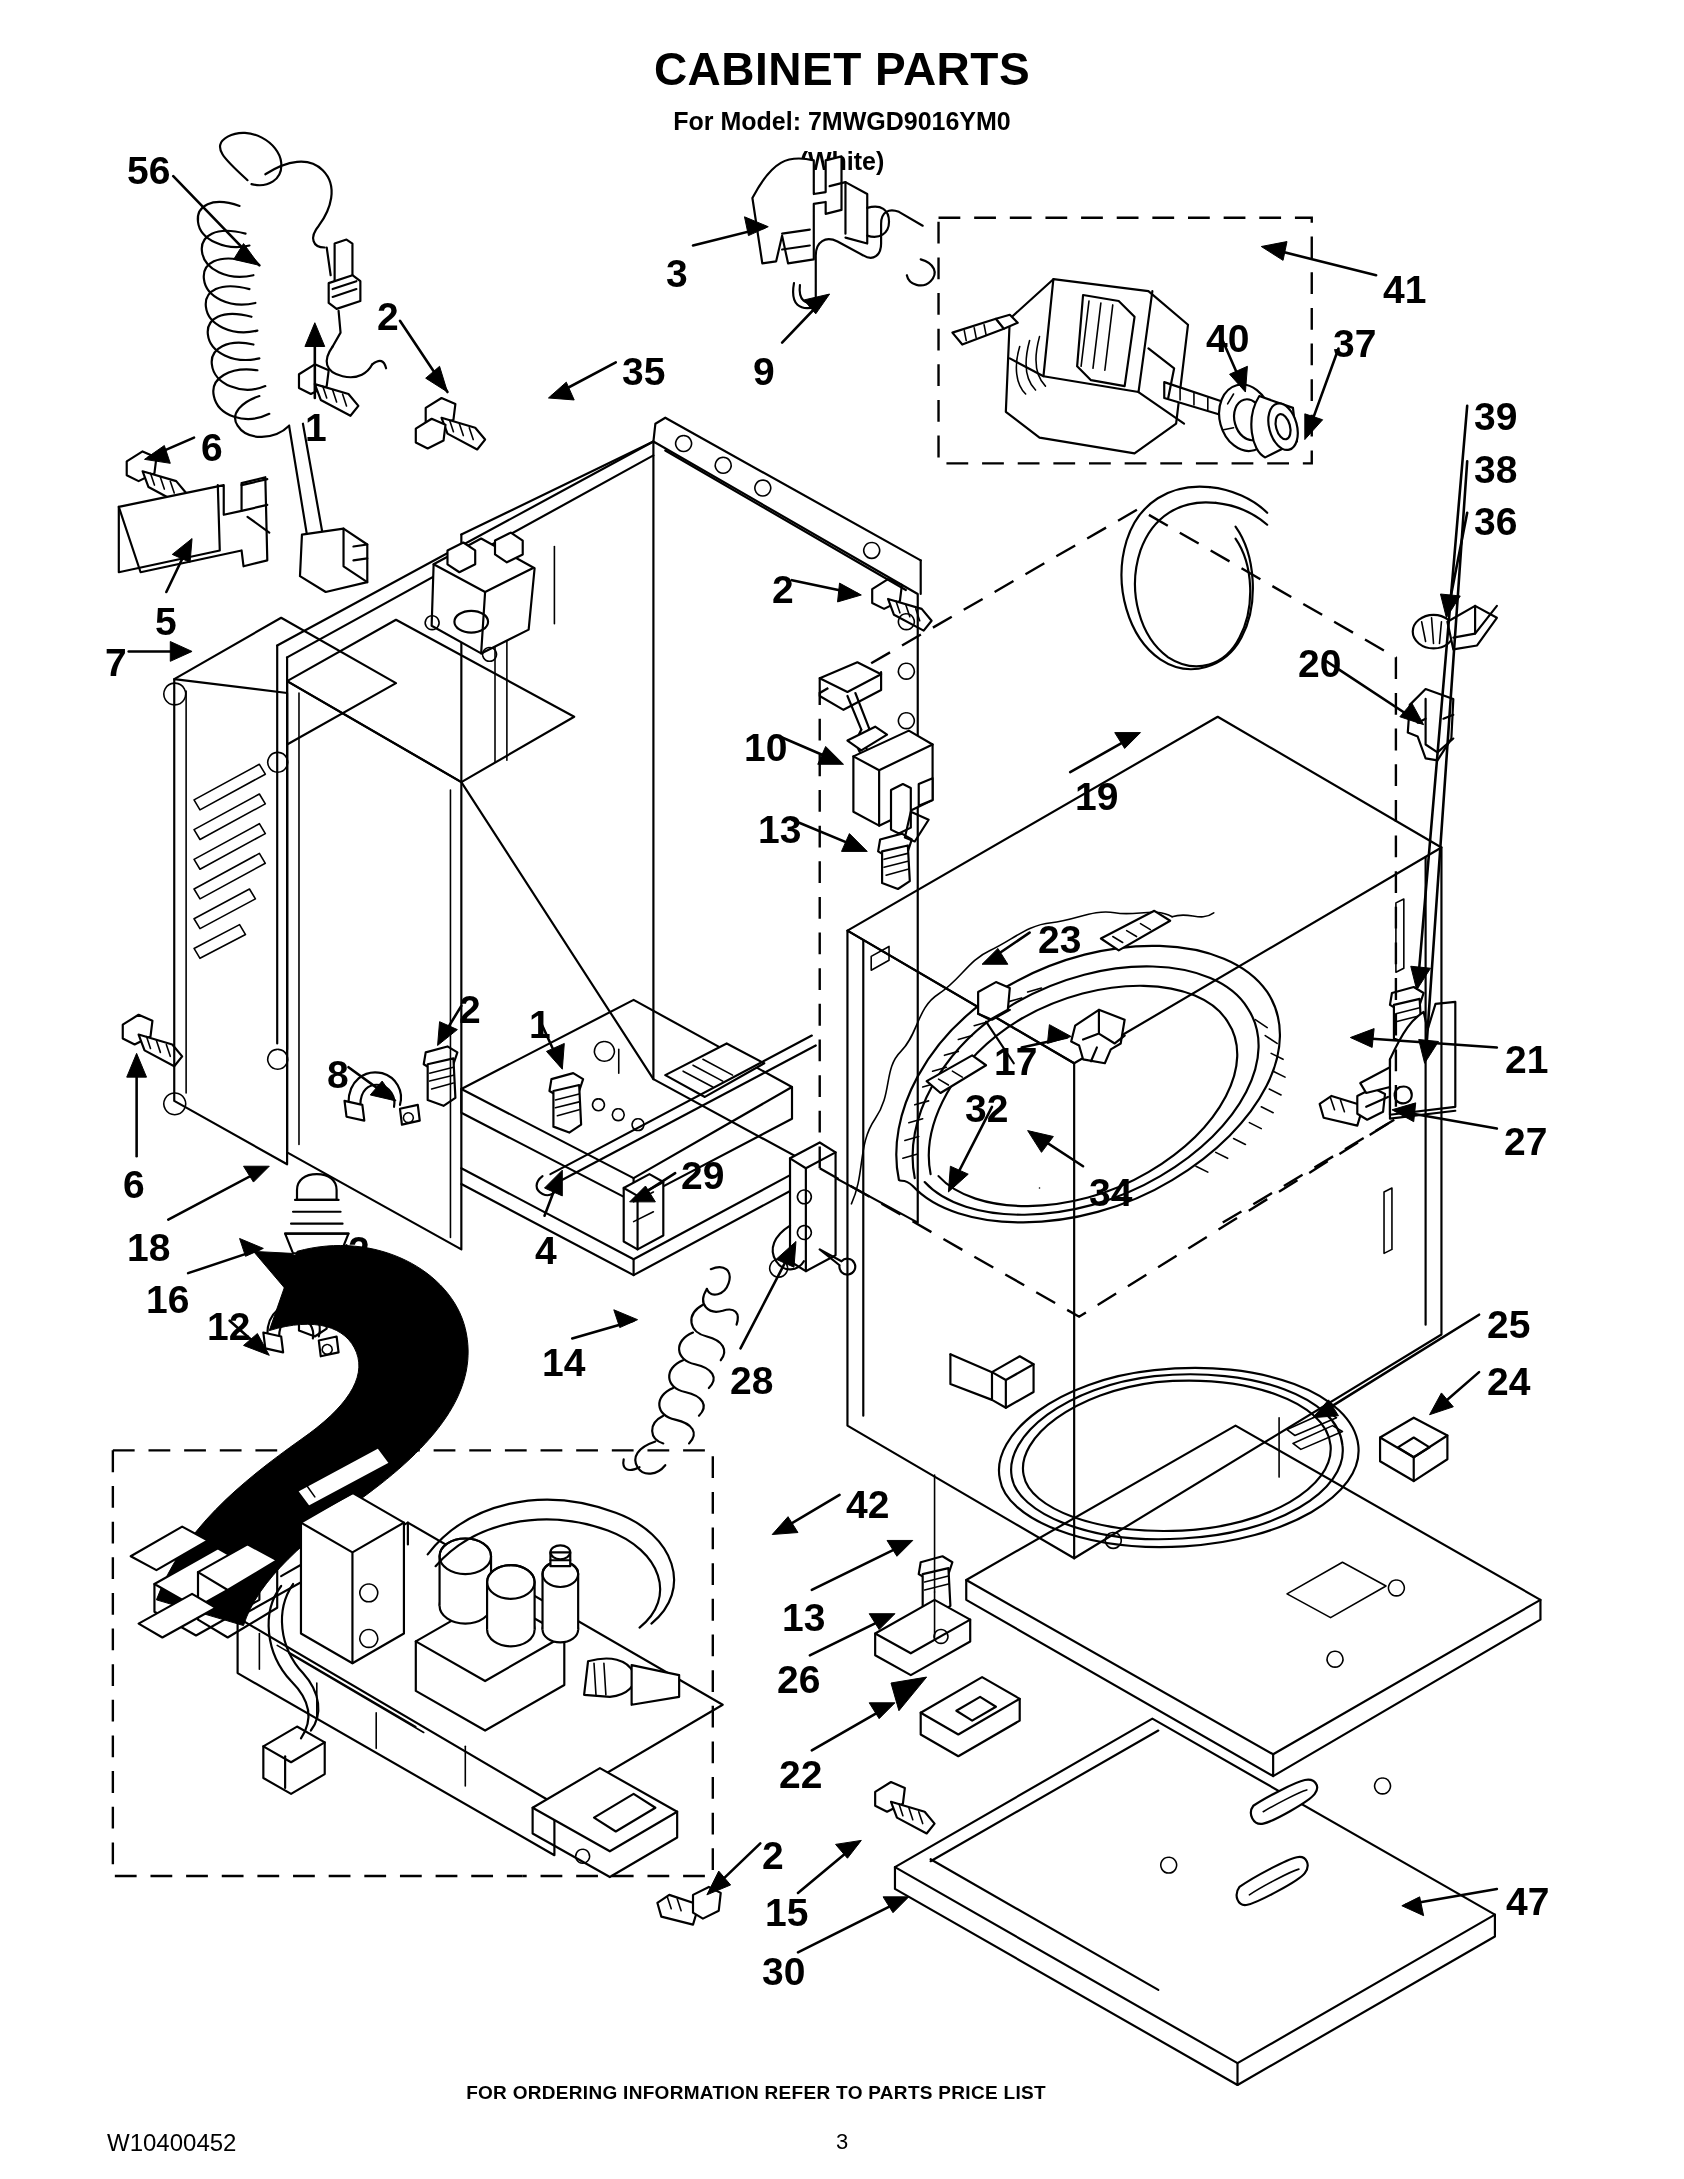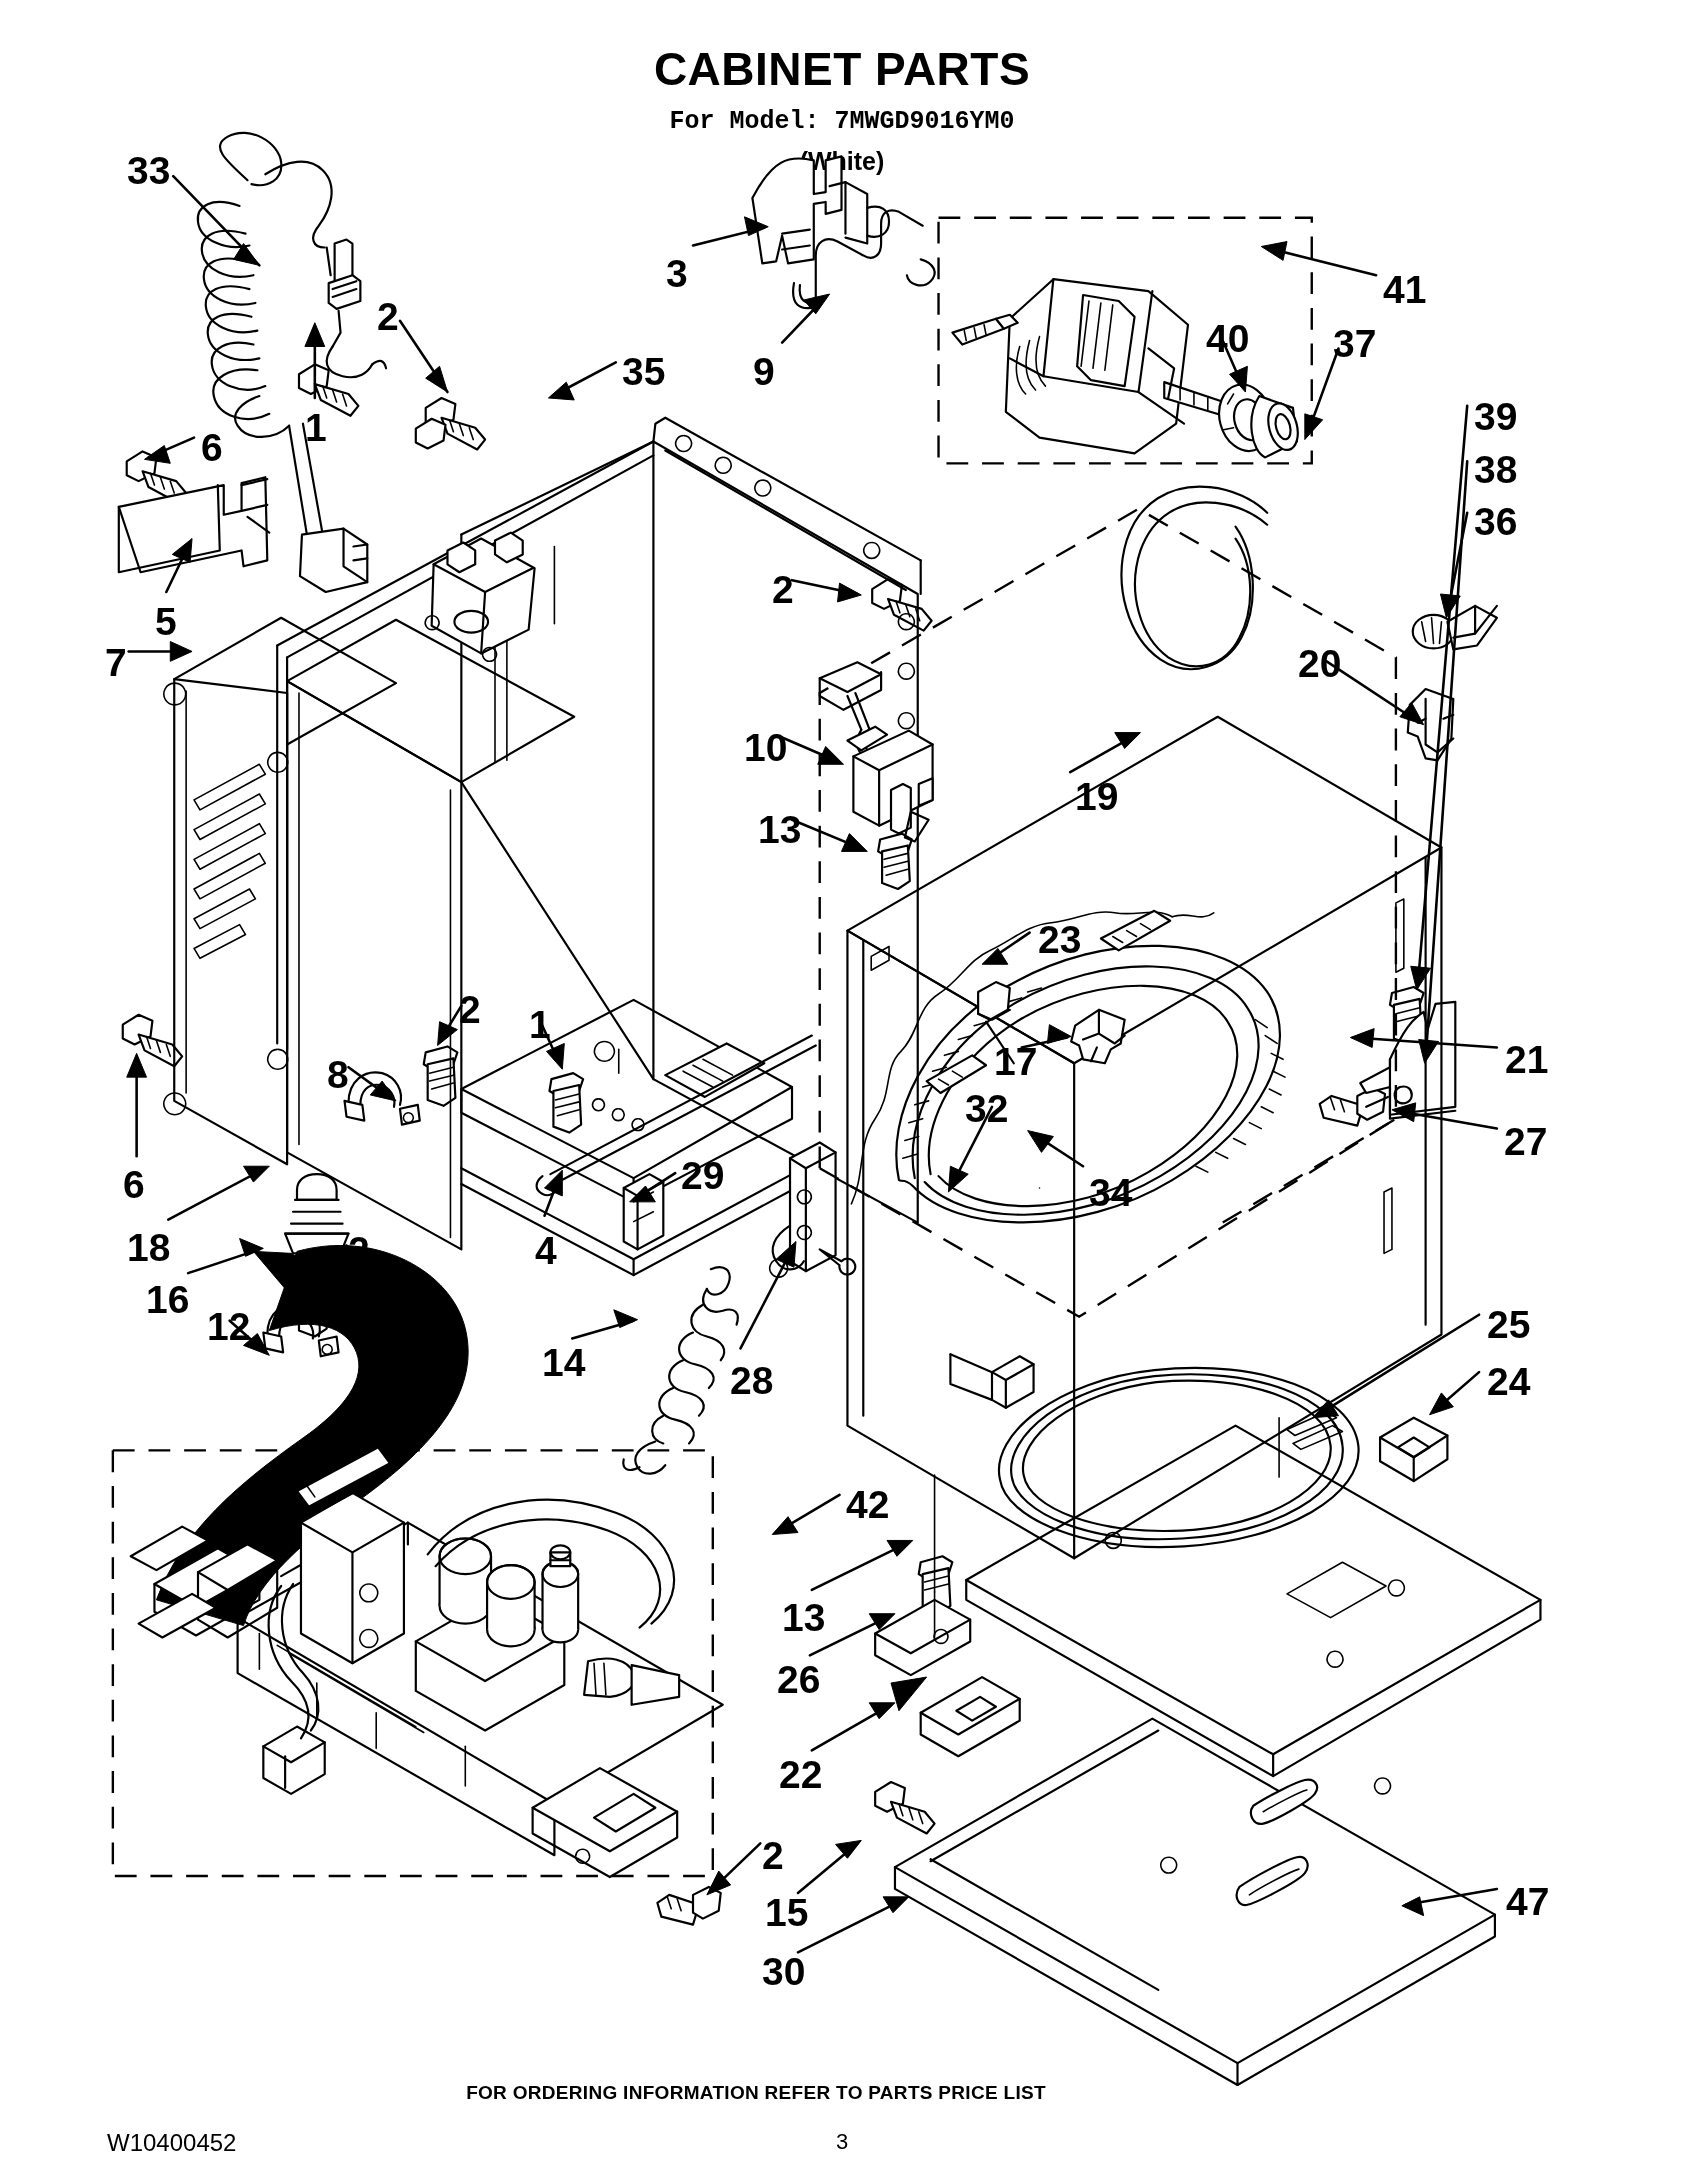--- a/index.html
+++ b/index.html
@@ -7,21 +7,21 @@
     width:1684px;height:2179px;
     font-family:"Liberation Sans","DejaVu Sans",sans-serif;
     color:#000;
     position:relative;
     overflow:hidden;
   }
   #sheet{position:absolute;left:0;top:0;width:1684px;height:2179px;background:#fff;border-radius:11px;}
 
   .hdr{position:absolute;left:0;width:1684px;text-align:center;}
   #title{top:42px;font-size:46px;font-weight:bold;letter-spacing:0.5px;}
-  #model{top:107px;font-size:25px;font-weight:bold;font-family:Liberation Mono, monospace;}
+  #model{top:107px;font-size:25px;font-weight:bold;}
   #color{top:147px;font-size:25px;font-weight:bold;}
 
   #footnote{position:absolute;left:0;width:1512px;top:2082px;text-align:center;
             font-size:19px;font-weight:bold;letter-spacing:0.3px;}
   #docnum{position:absolute;left:107px;top:2129px;font-size:24px;}
   #pagenum{position:absolute;left:0;width:1684px;top:2129px;text-align:center;font-size:22px;}
 
   
   .cal{position:absolute;font-size:39px;font-weight:bold;line-height:1;
        font-family:"Liberation Sans","DejaVu Sans",sans-serif;white-space:nowrap;}
@@ -699,21 +699,21 @@
       <path class="fillk" d="M870 1859 l-26 4 l12 14 z"></path>
 
       <path class="lead" d="M806 1972 L914 1918"></path>
       <path class="fillk" d="M918 1916 l-26 0 l10 16 z"></path>
 
       <path class="lead" d="M1512 1908 L1420 1924"></path>
       <path class="fillk" d="M1416 1925 l22 10 l-4 -19 z"></path>
     </g>
   </svg>
 
-  <div class="cal" style="left:127px;top:151px">33</div>
+  <div class="cal" style="left:127px;top:151px">56</div>
   <div class="cal" style="left:377px;top:297px">2</div>
   <div class="cal" style="left:305px;top:408px">1</div>
   <div class="cal" style="left:201px;top:428px">6</div>
   <div class="cal" style="left:666px;top:254px">3</div>
   <div class="cal" style="left:753px;top:352px">9</div>
   <div class="cal" style="left:622px;top:352px">35</div>
   <div class="cal" style="left:1383px;top:270px">41</div>
   <div class="cal" style="left:1206px;top:319px">40</div>
   <div class="cal" style="left:1333px;top:324px">37</div>
   <div class="cal" style="left:1474px;top:397px">39</div>

